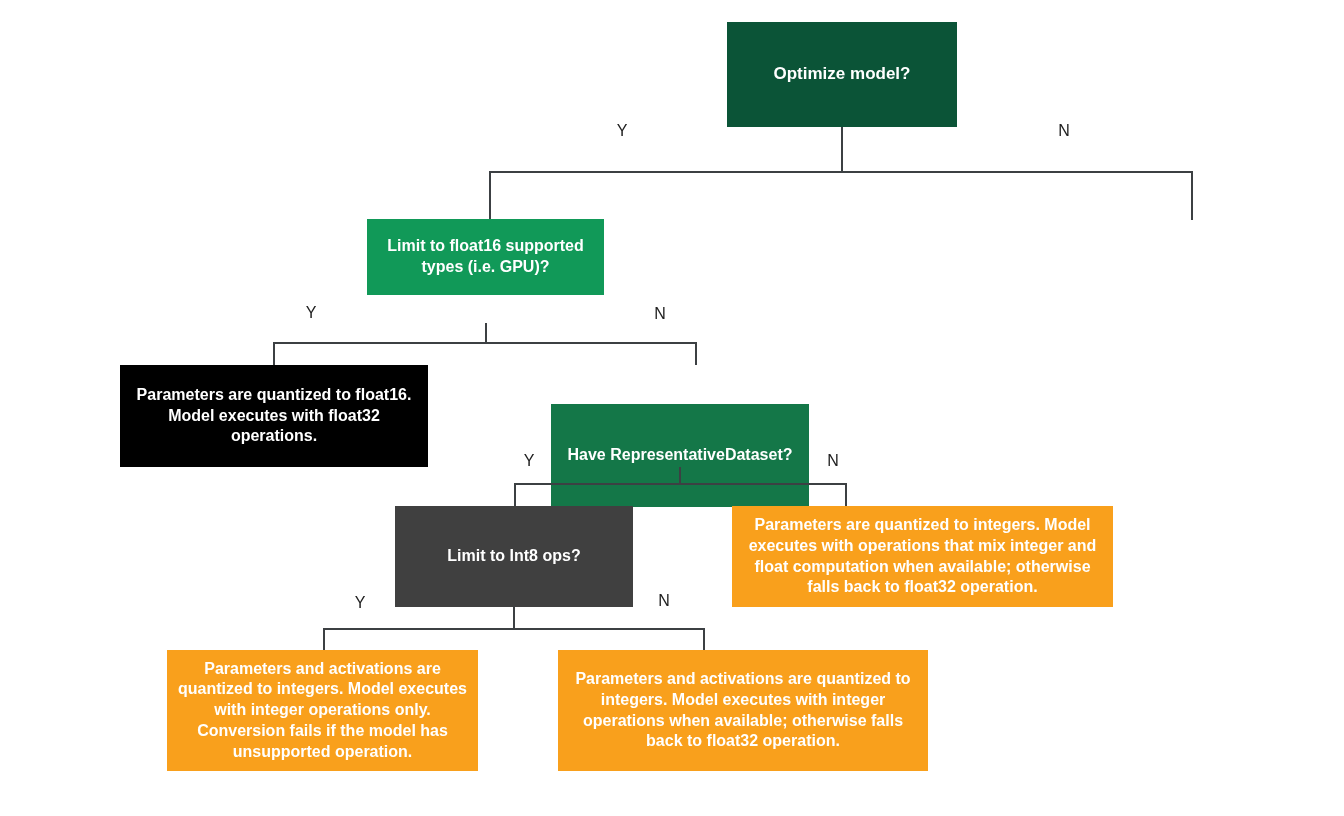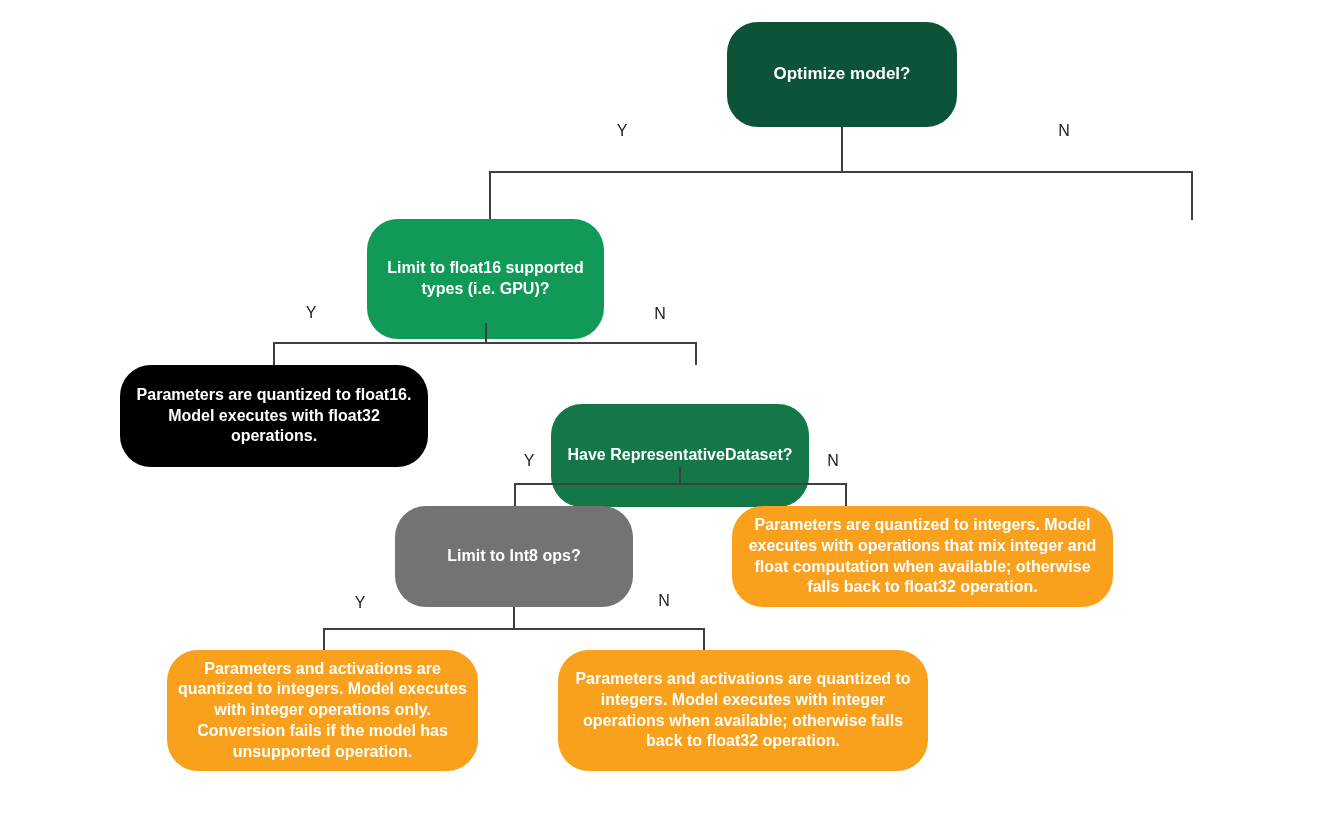--- a/index.html
+++ b/index.html
@@ -20,21 +20,20 @@
     box-sizing: border-box;
     display: flex;
     align-items: center;
     justify-content: center;
     text-align: center;
     color: #ffffff;
     font-weight: bold;
     font-size: 16px;
     line-height: 1.3;
     padding: 6px 10px;
-    border-radius: 31px;
   }
   .node.root { font-size: 17px; }
   .line {
     position: absolute;
     background: #3c4043;
   }
   .edge-label {
     position: absolute;
     transform: translate(-50%, -50%);
     color: #212121;
@@ -52,21 +51,21 @@
     <span>Optimize model?</span>
   </div>
 
   <div class="line" style="left: 841px; top: 127px; width: 2px; height: 45px; background-color: rgb(60, 64, 67);"></div>
   <div class="line" style="left: 489px; top: 171px; width: 704px; height: 2px; background-color: rgb(60, 64, 67);"></div>
   <div class="line" style="left: 489px; top: 171px; width: 2px; height: 48px; background-color: rgb(60, 64, 67);"></div>
   <div class="line" style="left: 1191px; top: 171px; width: 2px; height: 49px; background-color: rgb(60, 64, 67);"></div>
   <span class="edge-label" style="left:622px; top:131px;">Y</span>
   <span class="edge-label" style="left:1064px; top:131px;">N</span>
 
-  <div class="node" style="left: 367px; top: 219px; width: 237px; height: 120px; background-color: rgb(17, 153, 88);">
+  <div class="node" style="left: 367px; top: 219px; width: 237px; height: 76px; background-color: rgb(17, 153, 88);">
     <span>Limit to float16 supported types (i.e. GPU)?</span>
   </div>
 
   <div class="line" style="left: 485px; top: 323px; width: 2px; height: 21px; background-color: rgb(60, 64, 67);"></div>
   <div class="line" style="left: 273px; top: 342px; width: 424px; height: 2px; background-color: rgb(60, 64, 67);"></div>
   <div class="line" style="left: 273px; top: 342px; width: 2px; height: 23px; background-color: rgb(60, 64, 67);"></div>
   <div class="line" style="left: 695px; top: 342px; width: 2px; height: 23px; background-color: rgb(60, 64, 67);"></div>
   <span class="edge-label" style="left:311px; top:313px;">Y</span>
   <span class="edge-label" style="left:660px; top:314px;">N</span>
 
@@ -77,21 +76,21 @@
     <span>Have RepresentativeDataset?</span>
   </div>
 
   <div class="line" style="left: 679px; top: 467px; width: 2px; height: 17px; background-color: rgb(60, 64, 67);"></div>
   <div class="line" style="left: 514px; top: 483px; width: 333px; height: 2px; background-color: rgb(60, 64, 67);"></div>
   <div class="line" style="left: 514px; top: 483px; width: 2px; height: 23px; background-color: rgb(60, 64, 67);"></div>
   <div class="line" style="left: 845px; top: 483px; width: 2px; height: 23px; background-color: rgb(60, 64, 67);"></div>
   <span class="edge-label" style="left:529px; top:461px;">Y</span>
   <span class="edge-label" style="left:833px; top:461px;">N</span>
 
-  <div class="node" style="left: 395px; top: 506px; width: 238px; height: 101px; background-color: #737373;">
+  <div class="node" style="left: 395px; top: 506px; width: 238px; height: 101px; background-color: #404040;">
     <span>Limit to Int8 ops?</span>
   </div>
   <div class="node" style="left: 732px; top: 506px; width: 381px; height: 101px; padding: 6px 8px; background-color: rgb(249, 160, 28); justify-content: center;">
     <span>Parameters are quantized to integers. Model executes with operations that mix integer and float computation when available; otherwise falls back to float32 operation.</span>
   </div>
 
   <div class="line" style="left: 513px; top: 607px; width: 2px; height: 22px; background-color: rgb(60, 64, 67);"></div>
   <div class="line" style="left: 323px; top: 628px; width: 382px; height: 2px; background-color: rgb(60, 64, 67);"></div>
   <div class="line" style="left: 323px; top: 628px; width: 2px; height: 22px; background-color: rgb(60, 64, 67);"></div>
   <div class="line" style="left: 703px; top: 628px; width: 2px; height: 22px; background-color: rgb(60, 64, 67);"></div>

